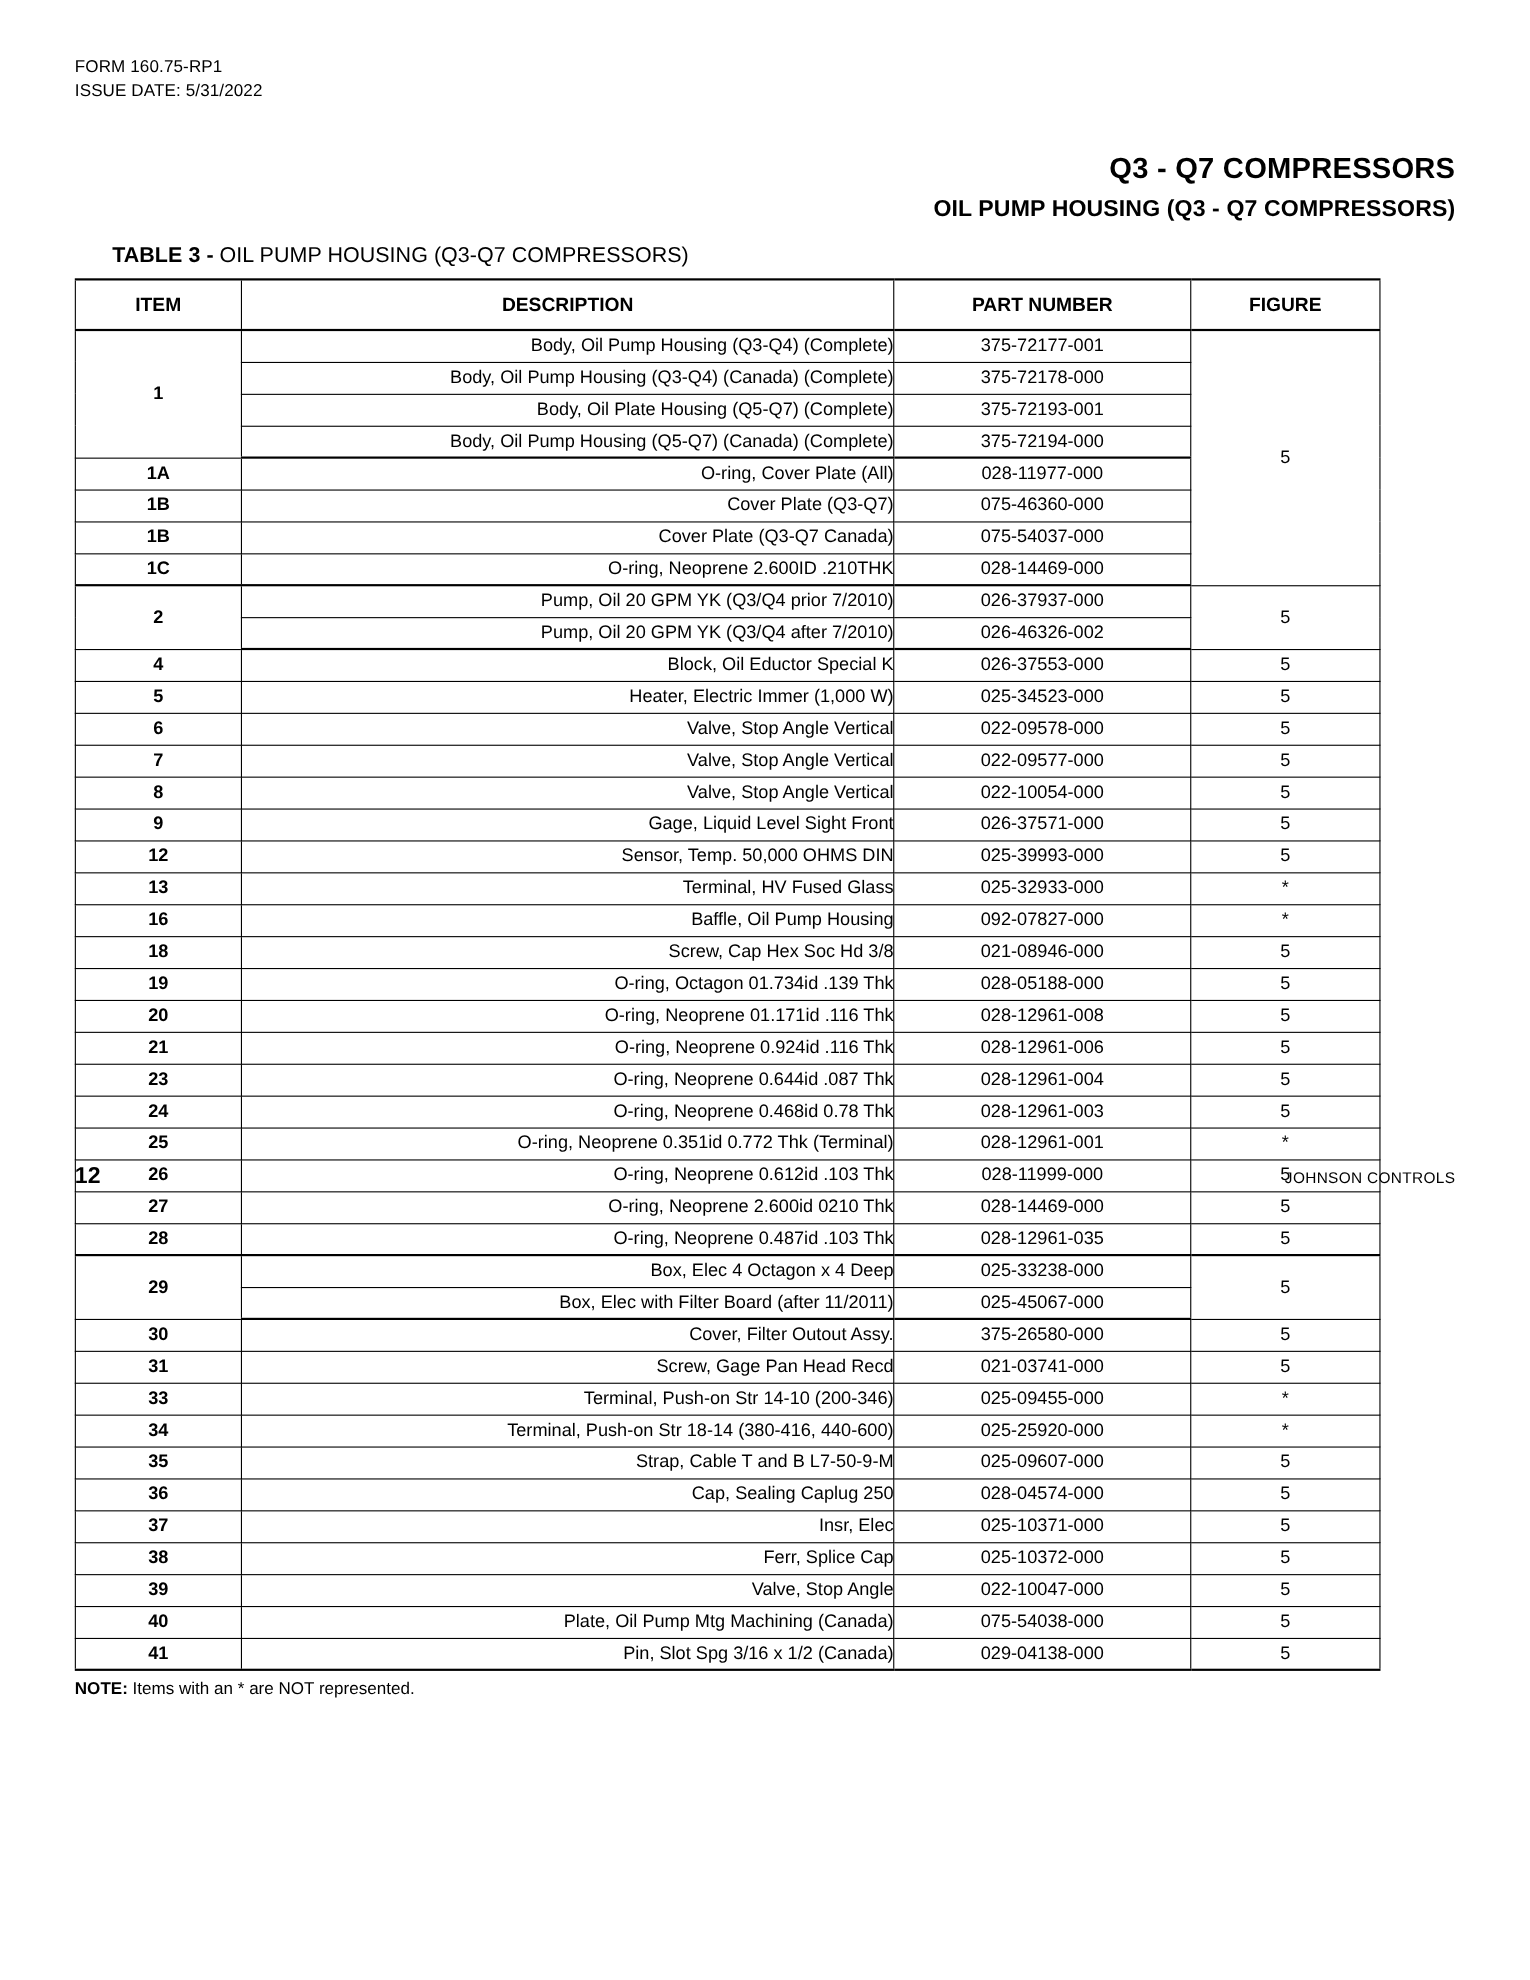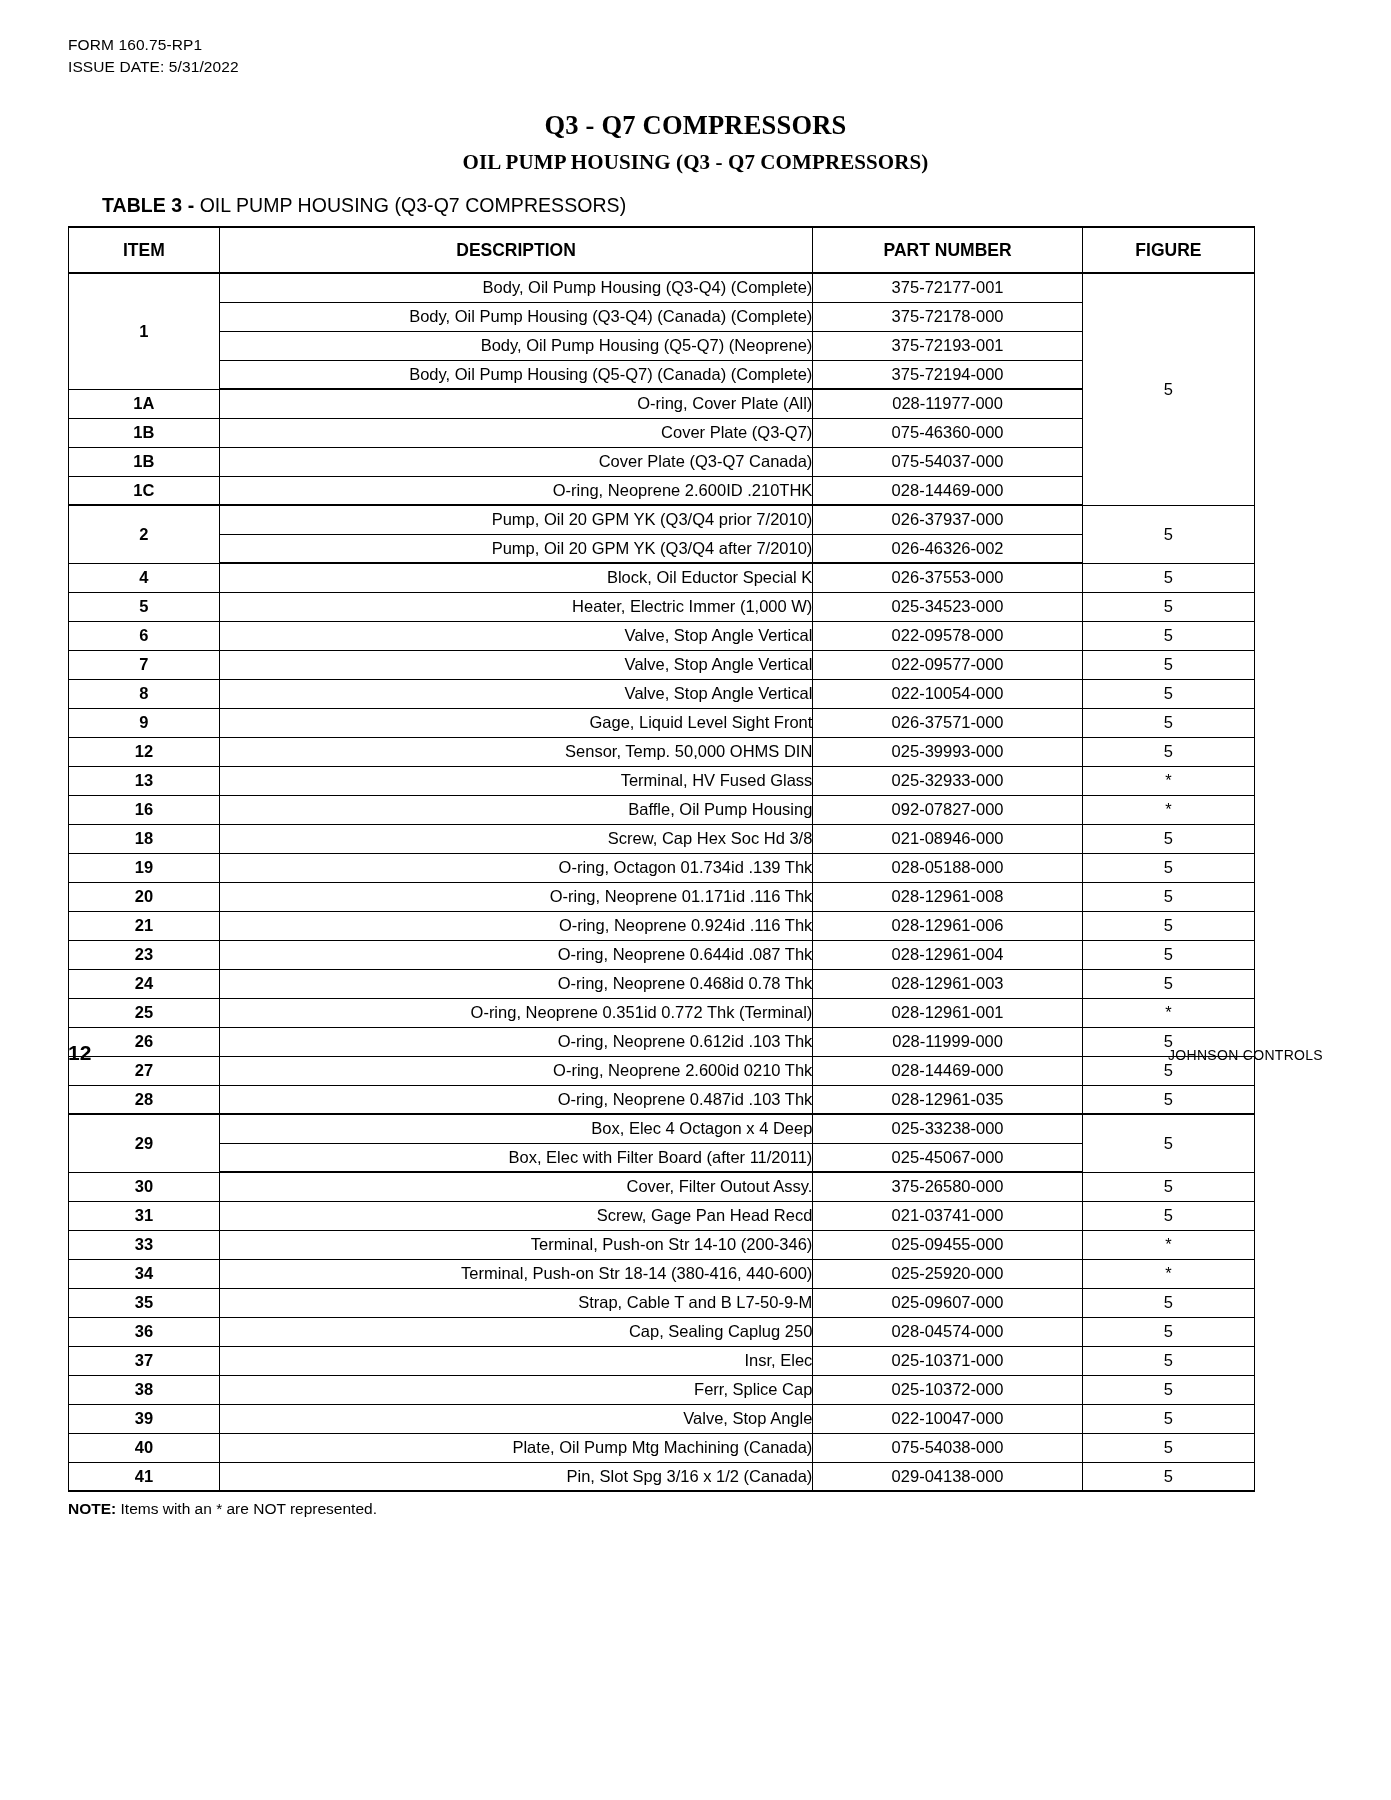--- a/index.html
+++ b/index.html
@@ -8,34 +8,33 @@
     width: 1391px;
     height: 1800px;
     background: #ffffff;
     font-family: "Liberation Sans", sans-serif;
     color: #000000;
     position: relative;
     overflow: hidden;
   }
   .page {
     position: absolute;
-    left: 0; top: 0;
+    left: 0; top: 16px;
     width: 1391px;
     height: 1297px;
     padding: 34px 68px 0 68px;
   }
   .form-meta {
     font-size: 15.5px;
     line-height: 1.42;
     letter-spacing: 0.1px;
   }
   .titles {
-    text-align: center;
-    margin-top: 32px;
-    font-family: Liberation Serif, serif;
+    text-align: right;
+    margin-top: 44px;
   }
   .title-main {
     font-size: 26.5px;
     font-weight: bold;
     letter-spacing: 0.2px;
   }
   .title-sub {
     font-size: 21px;
     font-weight: bold;
     margin-top: 9px;
@@ -154,21 +153,21 @@
           <td class="item first-col grp-span-bottom" rowspan="4">1</td>
           <td class="desc">Body, Oil Pump Housing (Q3-Q4) (Complete)</td>
           <td class="part">375-72177-001</td>
           <td class="fig last-col grp-span-bottom" rowspan="8">5</td>
         </tr>
         <tr>
           <td class="desc">Body, Oil Pump Housing (Q3-Q4) (Canada) (Complete)</td>
           <td class="part">375-72178-000</td>
         </tr>
         <tr>
-          <td class="desc">Body, Oil Pump Housing (Q5-Q7) (Neoprene)</td>
+          <td class="desc">Body, Oil Plate Housing (Q5-Q7) (Complete)</td>
           <td class="part">375-72193-001</td>
         </tr>
         <tr class="grp-end">
           <td class="desc">Body, Oil Pump Housing (Q5-Q7) (Canada) (Complete)</td>
           <td class="part">375-72194-000</td>
         </tr>
         <tr>
           <td class="item first-col">1A</td>
           <td class="desc">O-ring, Cover Plate (All)</td>
           <td class="part">028-11977-000</td>

